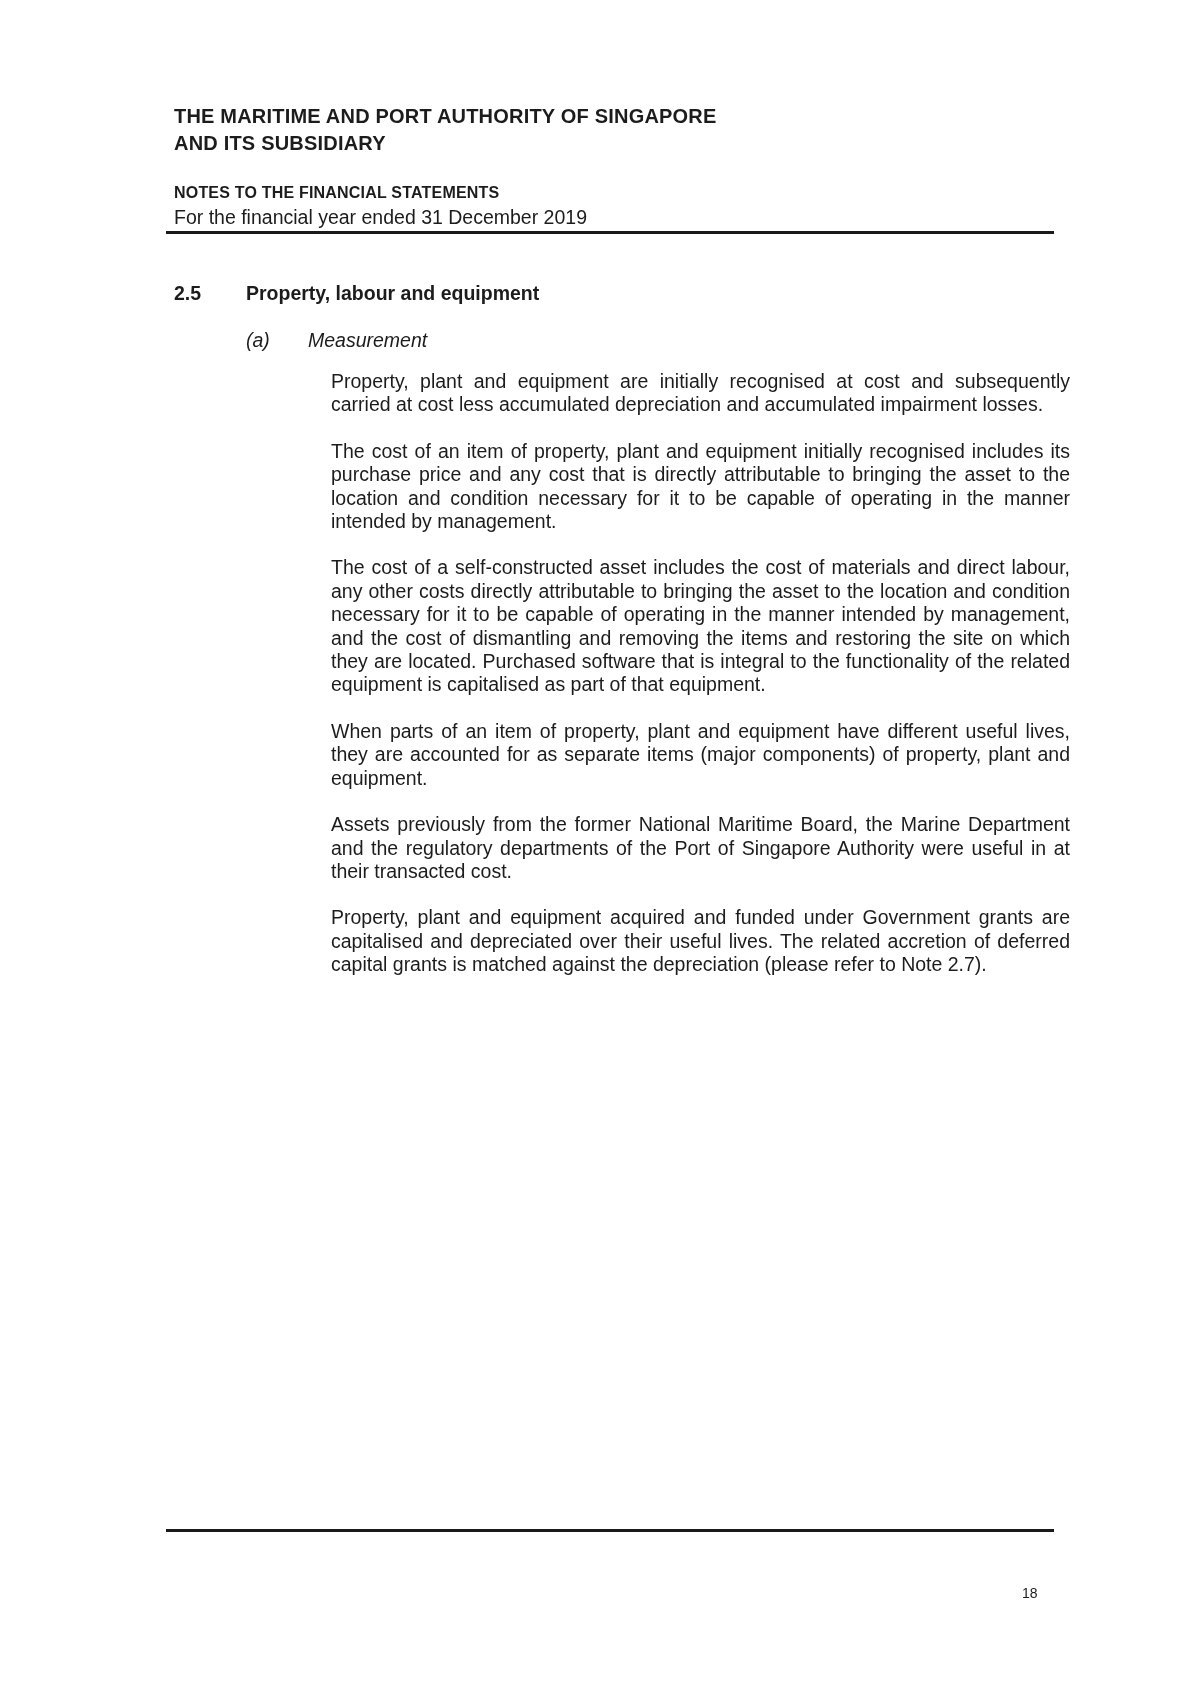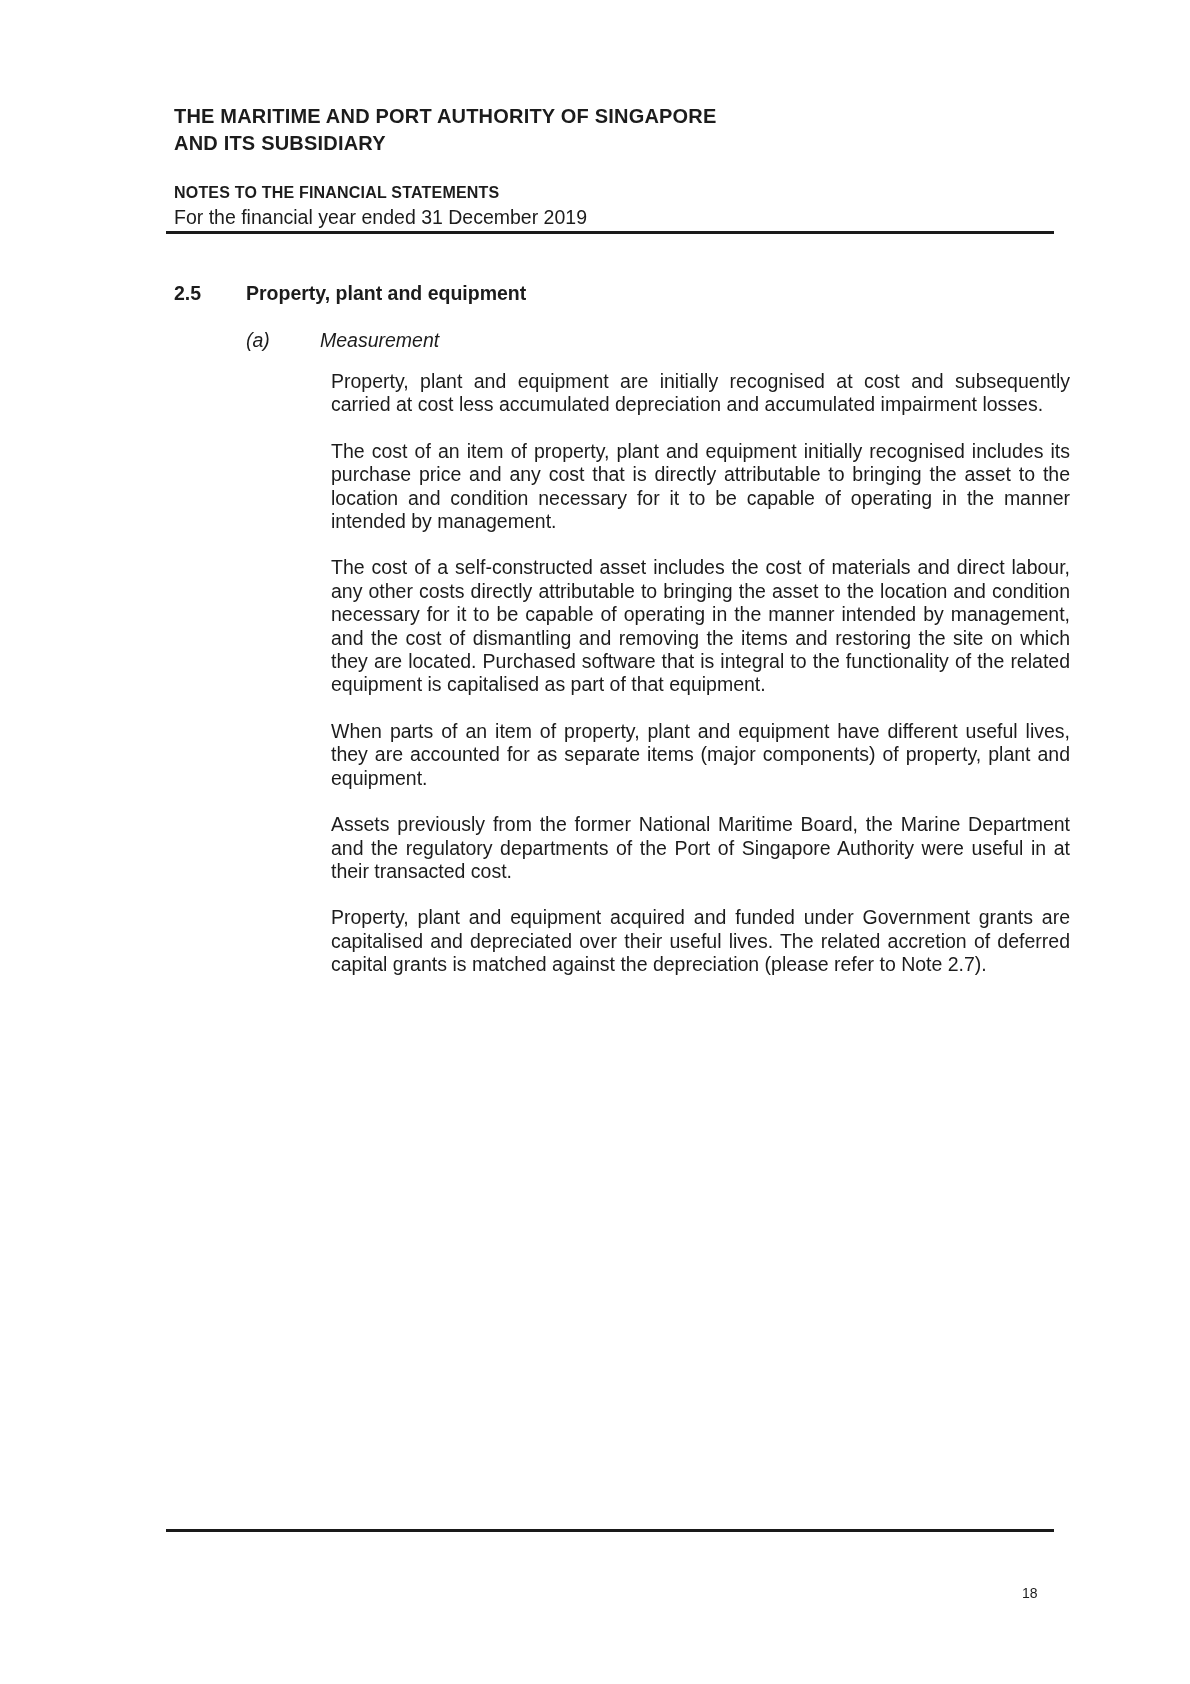--- a/index.html
+++ b/index.html
@@ -82,21 +82,21 @@
     line-height: 24px;
   }
   .subsection-label {
     position: absolute;
     left: 246px;
     top: 0;
     white-space: nowrap;
   }
   .subsection-title {
     position: absolute;
-    left: 320px;
+    left: 308px;
     top: 0;
     white-space: nowrap;
   }
   .body-column {
     position: absolute;
     left: 319px;
     top: 370px;
     width: 739px;
     margin-left: 12px;
   }
@@ -125,21 +125,21 @@
     <div>AND ITS SUBSIDIARY</div>
   </div>
 
   <div class="doc-title">NOTES TO THE FINANCIAL STATEMENTS</div>
   <div class="doc-subtitle">For the financial year ended 31 December 2019</div>
 
   <div class="rule rule-top"></div>
 
   <div class="section-row">
     <span class="section-number">2.5</span>
-    <span class="section-title">Property, plant and equipment</span>
+    <span class="section-title">Property, labour and equipment</span>
   </div>
 
   <div class="subsection-row">
     <span class="subsection-label">(a)</span>
     <span class="subsection-title">Measurement</span>
   </div>
 
   <div class="body-column">
     <p>Property, plant and equipment are initially recognised at cost and subsequently carried at cost less accumulated depreciation and accumulated impairment losses.</p>
     <p>The cost of an item of property, plant and equipment initially recognised includes its purchase price and any cost that is directly attributable to bringing the asset to the location and condition necessary for it to be capable of operating in the manner intended by management.</p>

